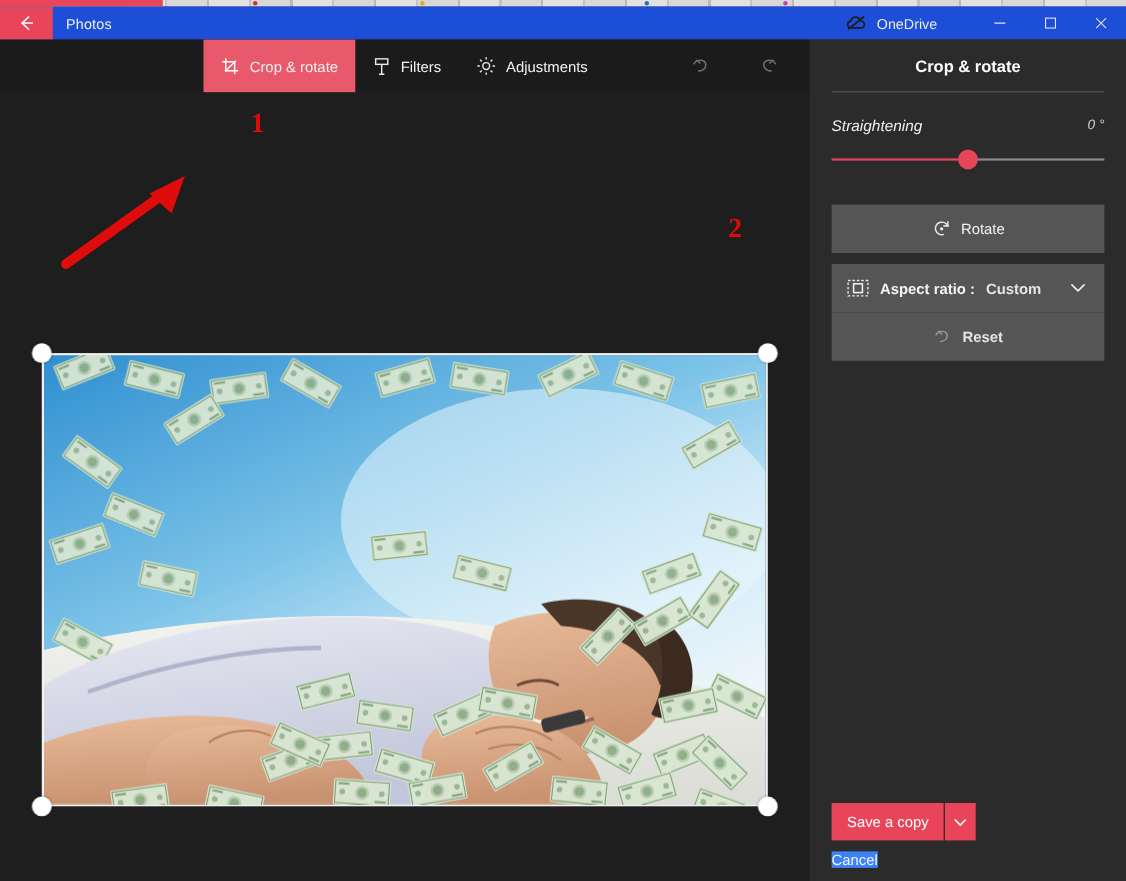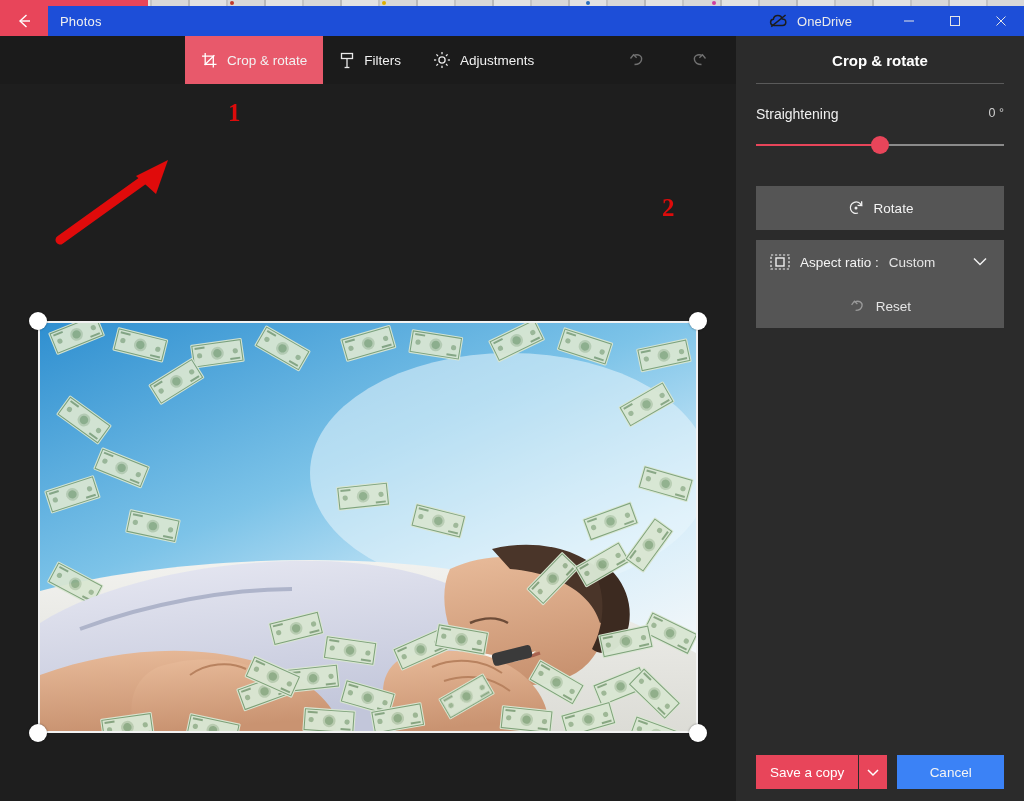--- a/index.html
+++ b/index.html
@@ -100,49 +100,49 @@
     background: #2b2b2b;
   }
   .panel-title {
     text-align: center; color: #ffffff; font-size: 15px; font-weight: 700;
     padding: 16px 0 14px;
   }
   .panel-rule { height: 1px; background: #5a5a5a; margin: 0 20px 22px; }
   .panel-body { padding: 0 20px; }
   .row-label {
     display: flex; justify-content: space-between; align-items: flex-start;
-    color: #f0f0f0; font-size: 14px; margin-bottom: 14px;
+    color: #f0f0f0; font-size: 14px; margin-bottom: 14px; font-style: italic;
   }
   .row-label .deg { color: #cfcfcf; font-size: 12.5px; }
 
   .slider { position: relative; height: 18px; margin-bottom: 22px; cursor: pointer; }
   .slider .track-fill { position: absolute; left: 0; top: 8px; width: 50%; height: 2px; background: #e8455a; }
   .slider .track-rest { position: absolute; left: 50%; right: 0; top: 8px; height: 2px; background: #8b8b8b; }
   .slider .thumb {
     position: absolute; left: 50%; top: 0; margin-left: -9px;
     width: 18px; height: 18px; border-radius: 50%; background: #e8455a;
   }
 
   .btn-row { display: flex; gap: 10px; margin-bottom: 10px; margin-top: 32px; }
   .pbtn {
     flex: 1; height: 44px; background: #555555; border: none;
     color: #f4f4f4; font-size: 13.5px; font-family: "Liberation Sans", sans-serif;
     display: flex; align-items: center; justify-content: center; gap: 9px;
     cursor: pointer;
   }
-  .pbtn.wide { width: 100%; }
+  .pbtn.wide { width: 100%; font-weight: bold; }
   .pbtn.disabled { color: #e5e5e5; cursor: default; }
   .pbtn.aspect { justify-content: flex-start; padding: 0 14px; gap: 10px; position: relative; }
   .pbtn.aspect .val { color: #e5e5e5; }
   .pbtn.aspect .chev { position: absolute; right: 16px; top: 50%; transform: translateY(-50%); }
 
   
   .panel-actions {
     position: absolute; left: 0; bottom: 12px; width: 288px;
-    display: flex; align-items: center; padding: 0 20px; gap: 10px;
+    display: flex; align-items: flex-start; padding: 0 20px; gap: 10px; flex-direction: column;
   }
   .save-split { display: flex; height: 34px; }
   .save-main {
     background: #e8455a; color: #ffffff; border: none; font-size: 13.5px;
     font-family: "Liberation Sans", sans-serif; padding: 0 14px; cursor: pointer;
   }
   .save-sep { width: 1px; background: #2b2b2b; }
   .save-chev {
     background: #e8455a; border: none; width: 28px; display: flex;
     align-items: center; justify-content: center; cursor: pointer;

